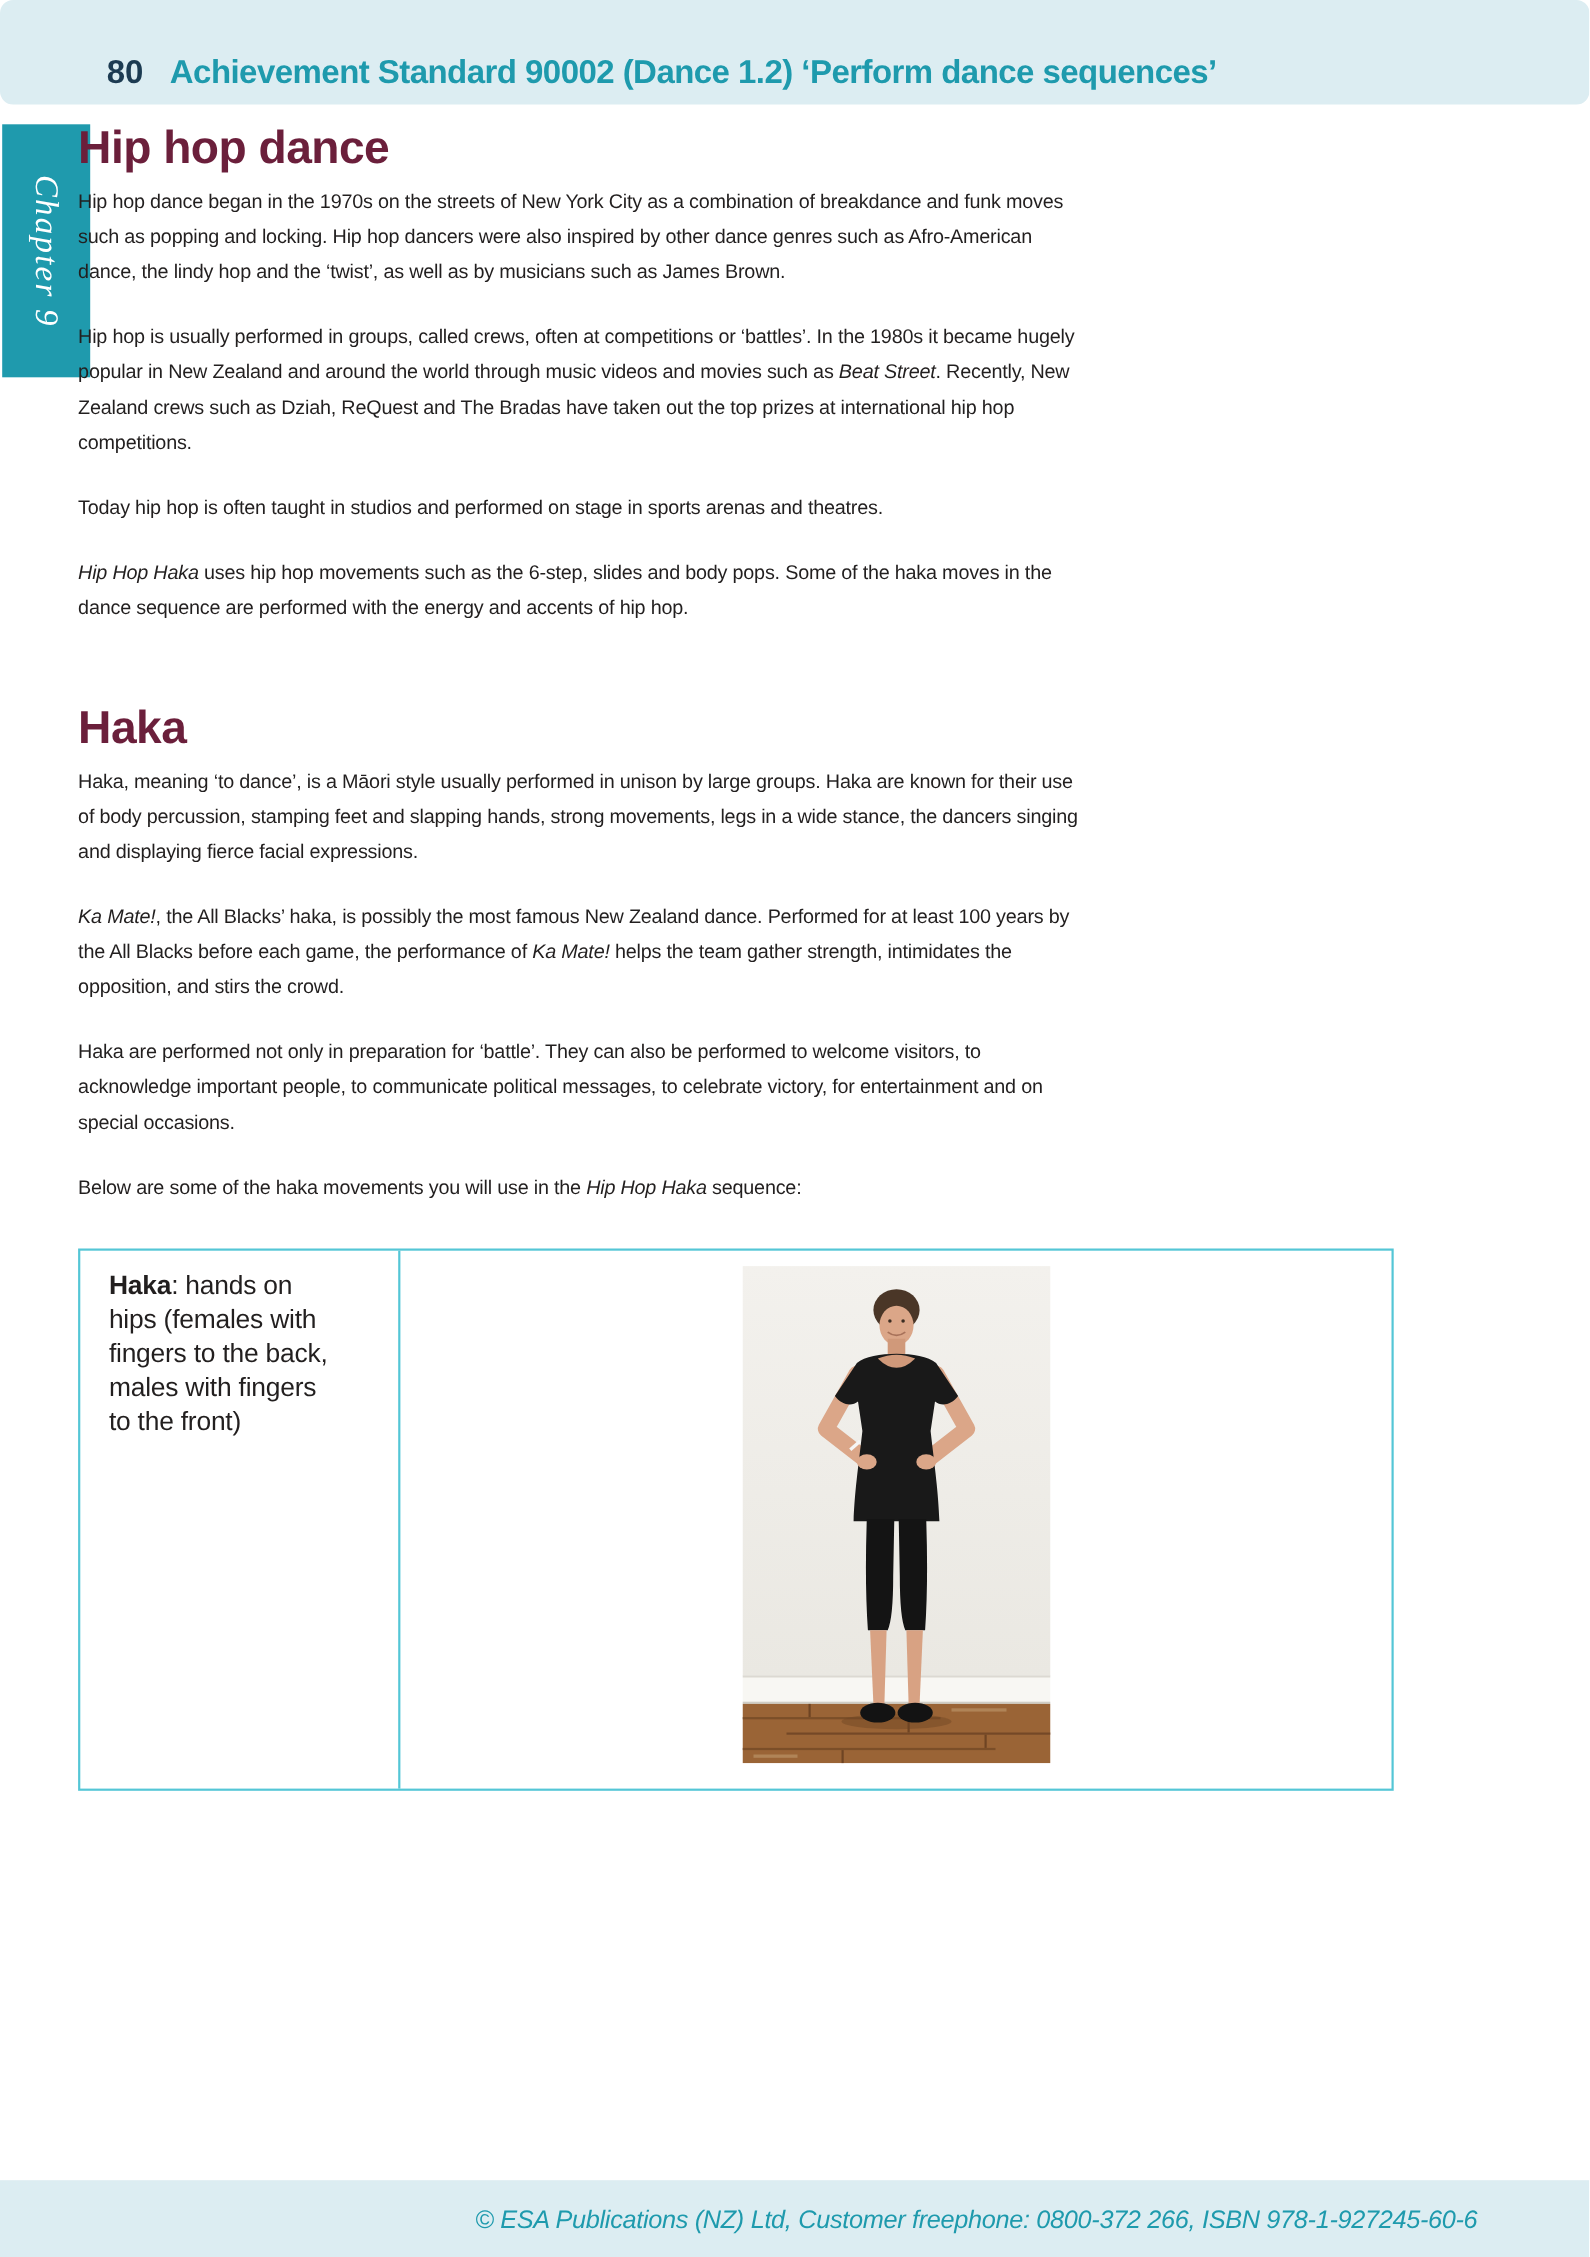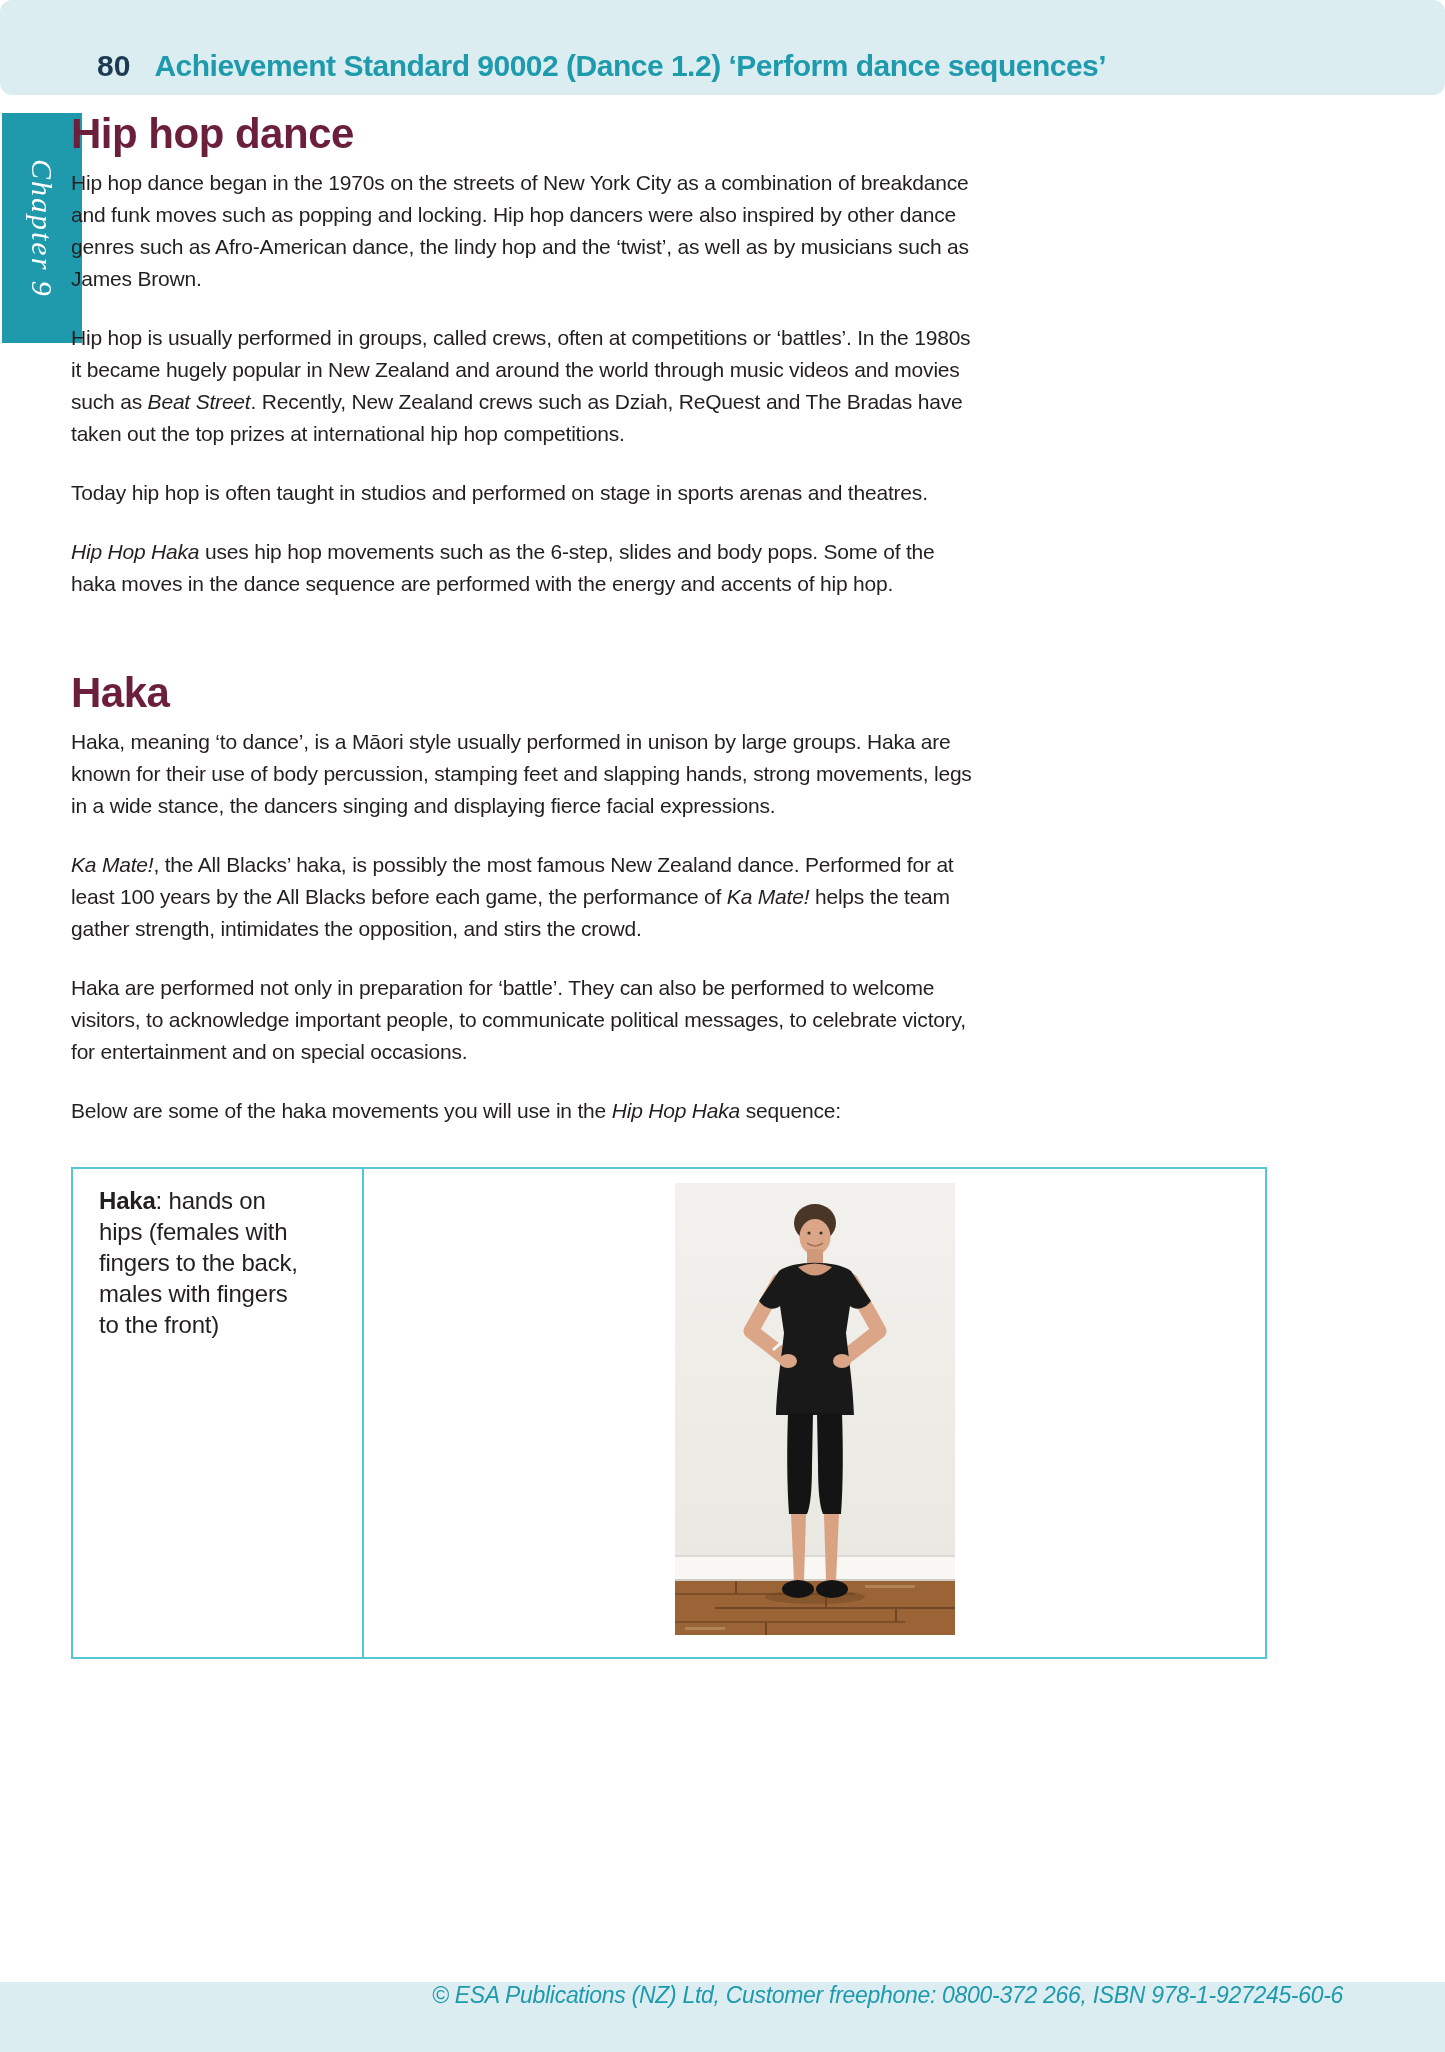--- a/index.html
+++ b/index.html
@@ -28,38 +28,38 @@
     font-style:italic; font-size:30px; color:#ffffff; letter-spacing:2px;
   }
   
   .content { position:absolute; top:95px; left:0; width:100%; padding-left:71px; box-sizing:border-box; }
   .section-heading {
     font-size:42px; line-height:46px; font-weight:bold; color:#6b1f3b;
     margin:16px 0 10px 0; letter-spacing:-0.5px;
   }
   .section-heading.mt-large { margin-top:70px; }
   .body-text {
-    width:912px; font-size:21px; line-height:32px; margin:0 0 27px 0;
+    width:912px; font-size:18px; line-height:32px; margin:0 0 27px 0;
     letter-spacing:-0.2px;
   }
   
   .moves-table {
     display:flex; width:1196px; box-sizing:border-box;
     border:2px solid #54c6d6; margin-top:40px; background:#ffffff;
   }
   .desc-cell {
     width:291px; box-sizing:border-box; border-right:2px solid #54c6d6;
     padding:16px 49px 0 26px; font-size:24px; line-height:31px; letter-spacing:-0.2px;
   }
   .photo-cell { flex:1; min-height:484px; padding:14px 0 18px 0; text-align:center; box-sizing:border-box; }
   .photo-frame { display:inline-block; width:280px; height:452px; }
   
   .footer-band {
     position:absolute; bottom:0; left:0; width:100%; height:70px;
-    background:#dcedf2; display:flex; align-items:flex-start; justify-content:center;
+    background:#dcedf2; display:flex; align-items:center; justify-content:center;
     padding-left:330px; box-sizing:border-box;
   }
   .footer-text { font-style:italic; font-size:23px; color:#1e9aad; letter-spacing:-0.3px; }
   i { font-style:italic; }
   b { font-weight:bold; }
 </style>
 </head>
 <body>
 
 <div class="page">

